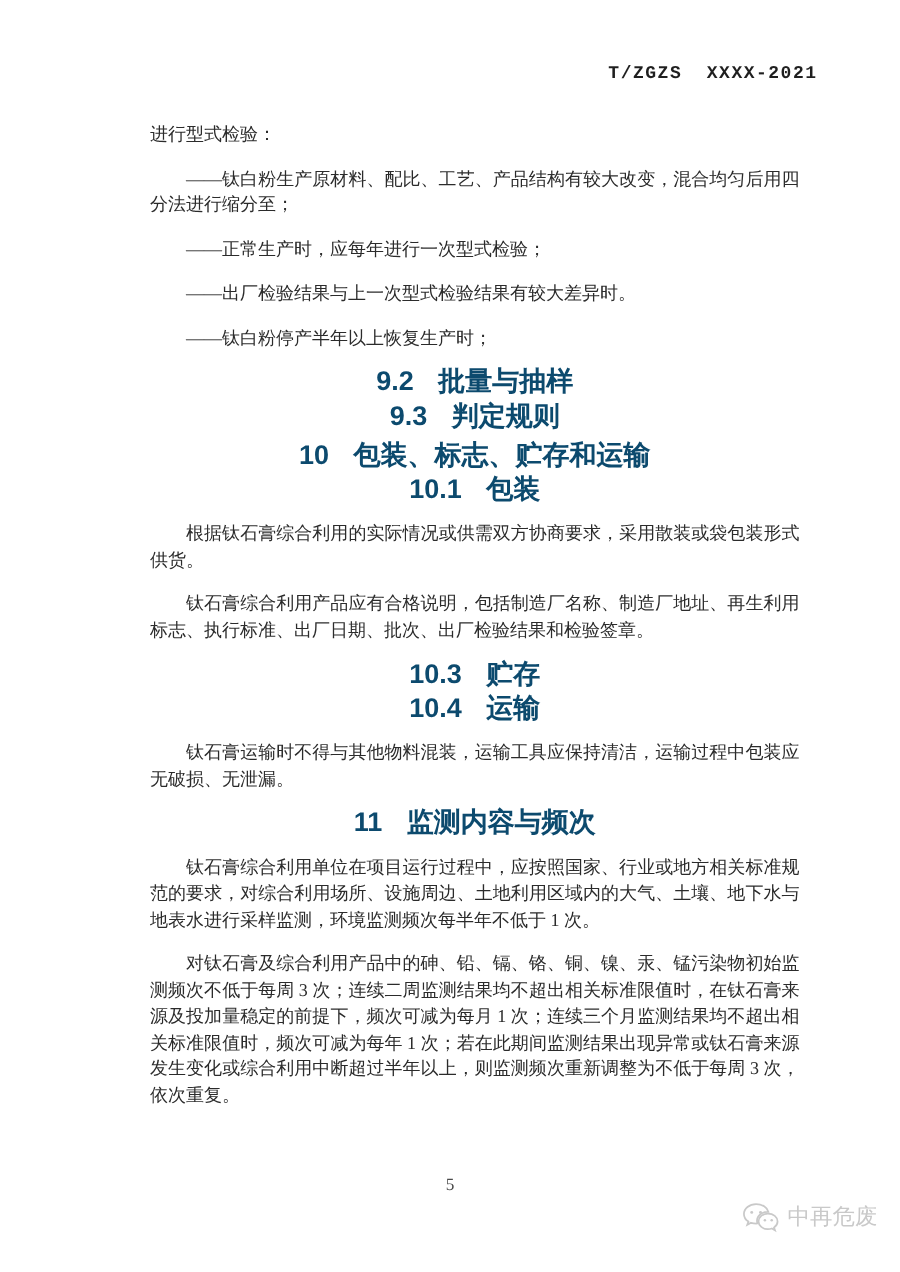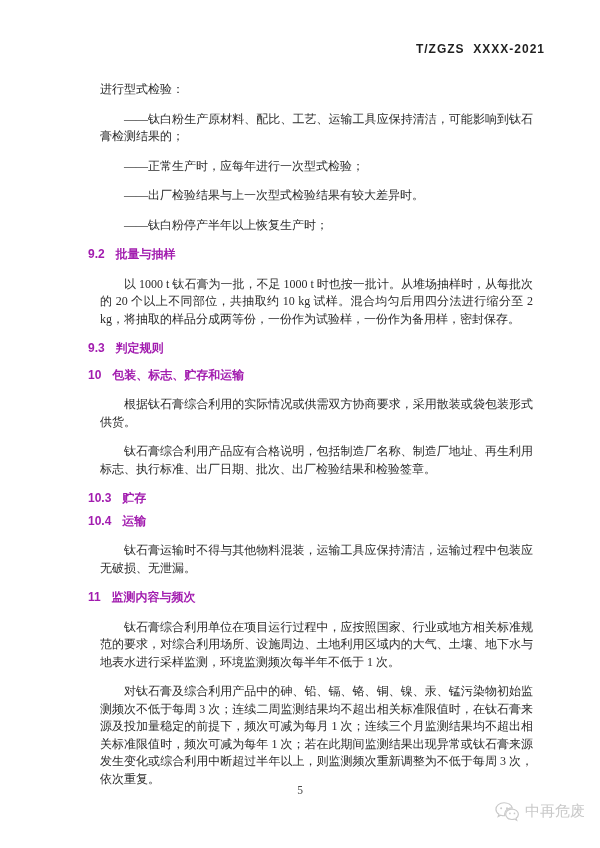--- a/index.html
+++ b/index.html
@@ -16,21 +16,21 @@
   }
   .page {
     position: absolute;
     inset: 0;
     background: #ffffff;
   }
   .doc-header {
     position: absolute;
     top: 42px;
     right: 55px;
-    font-family: Liberation Sans, sans-serif;
+    font-family: Liberation Mono, monospace;
     font-weight: 700;
     font-size: 12px;
     letter-spacing: 1px;
     color: #1f1f1f;
     white-space: pre;
   }
   .content {
     position: absolute;
     left: 88px;
     right: 55px;
@@ -42,25 +42,25 @@
   }
   .content p {
     margin: 12px;
   }
   p.indent {
     text-indent: 2em;
   }
   .sec-heading {
     font-family: "Liberation Sans", sans-serif;
     font-weight: 700;
-    font-size: 12px;
+    font-size: 18px;
     line-height: 17.5px;
-    color: #a21caf;
+    color: #0c4a6e;
     margin: 5px 0 3px 0;
-    text-align: left;
+    text-align: center;
   }
   .sec-heading .num {
     margin-right: 0.9em;
   }
   .sec-heading.level1 {
     margin-top: 9px;
   }
   .pageno {
     position: absolute;
     top: 784px;
@@ -88,38 +88,40 @@
 </head>
 <body>
 
 <div class="page">
 
   <div class="doc-header">T/ZGZS  XXXX-2021</div>
 
   <div class="content">
 
     <p>进行型式检验：</p>
-    <p class="indent">——钛白粉生产原材料、配比、工艺、运输工具应保持清洁，可能影响到钛石膏检测结果的；</p>
+    <p class="indent">——钛白粉生产原材料、配比、工艺、产品结构有较大改变，混合均匀后用四分法进行缩分至；</p>
     <p class="indent">——正常生产时，应每年进行一次型式检验；</p>
     <p class="indent">——出厂检验结果与上一次型式检验结果有较大差异时。</p>
     <p class="indent">——钛白粉停产半年以上恢复生产时；</p>
 
     <div class="sec-heading">
       <span class="num">9.2</span><span>批量与抽样</span>
     </div>
-    <p class="indent">以 1000 t 钛石膏为一批，不足 1000 t 时也按一批计。从堆场抽样时，从每批次的 20 个以上不同部位，共抽取约 10 kg 试样。混合均匀后用四分法进行缩分至 2 kg，将抽取的样品分成两等份，一份作为试验样，一份作为备用样，密封保存。</p>
 
     <div class="sec-heading">
       <span class="num">9.3</span><span>判定规则</span>
     </div>
 
     <div class="sec-heading level1">
       <span class="num">10</span><span>包装、标志、贮存和运输</span>
     </div>
 
+    <div class="sec-heading">
+      <span class="num">10.1</span><span>包装</span>
+    </div>
     <p class="indent">根据钛石膏综合利用的实际情况或供需双方协商要求，采用散装或袋包装形式供货。</p>
 
     <p class="indent">钛石膏综合利用产品应有合格说明，包括制造厂名称、制造厂地址、再生利用标志、执行标准、出厂日期、批次、出厂检验结果和检验签章。</p>
 
     <div class="sec-heading">
       <span class="num">10.3</span><span>贮存</span>
     </div>
 
     <div class="sec-heading">
       <span class="num">10.4</span><span>运输</span>

